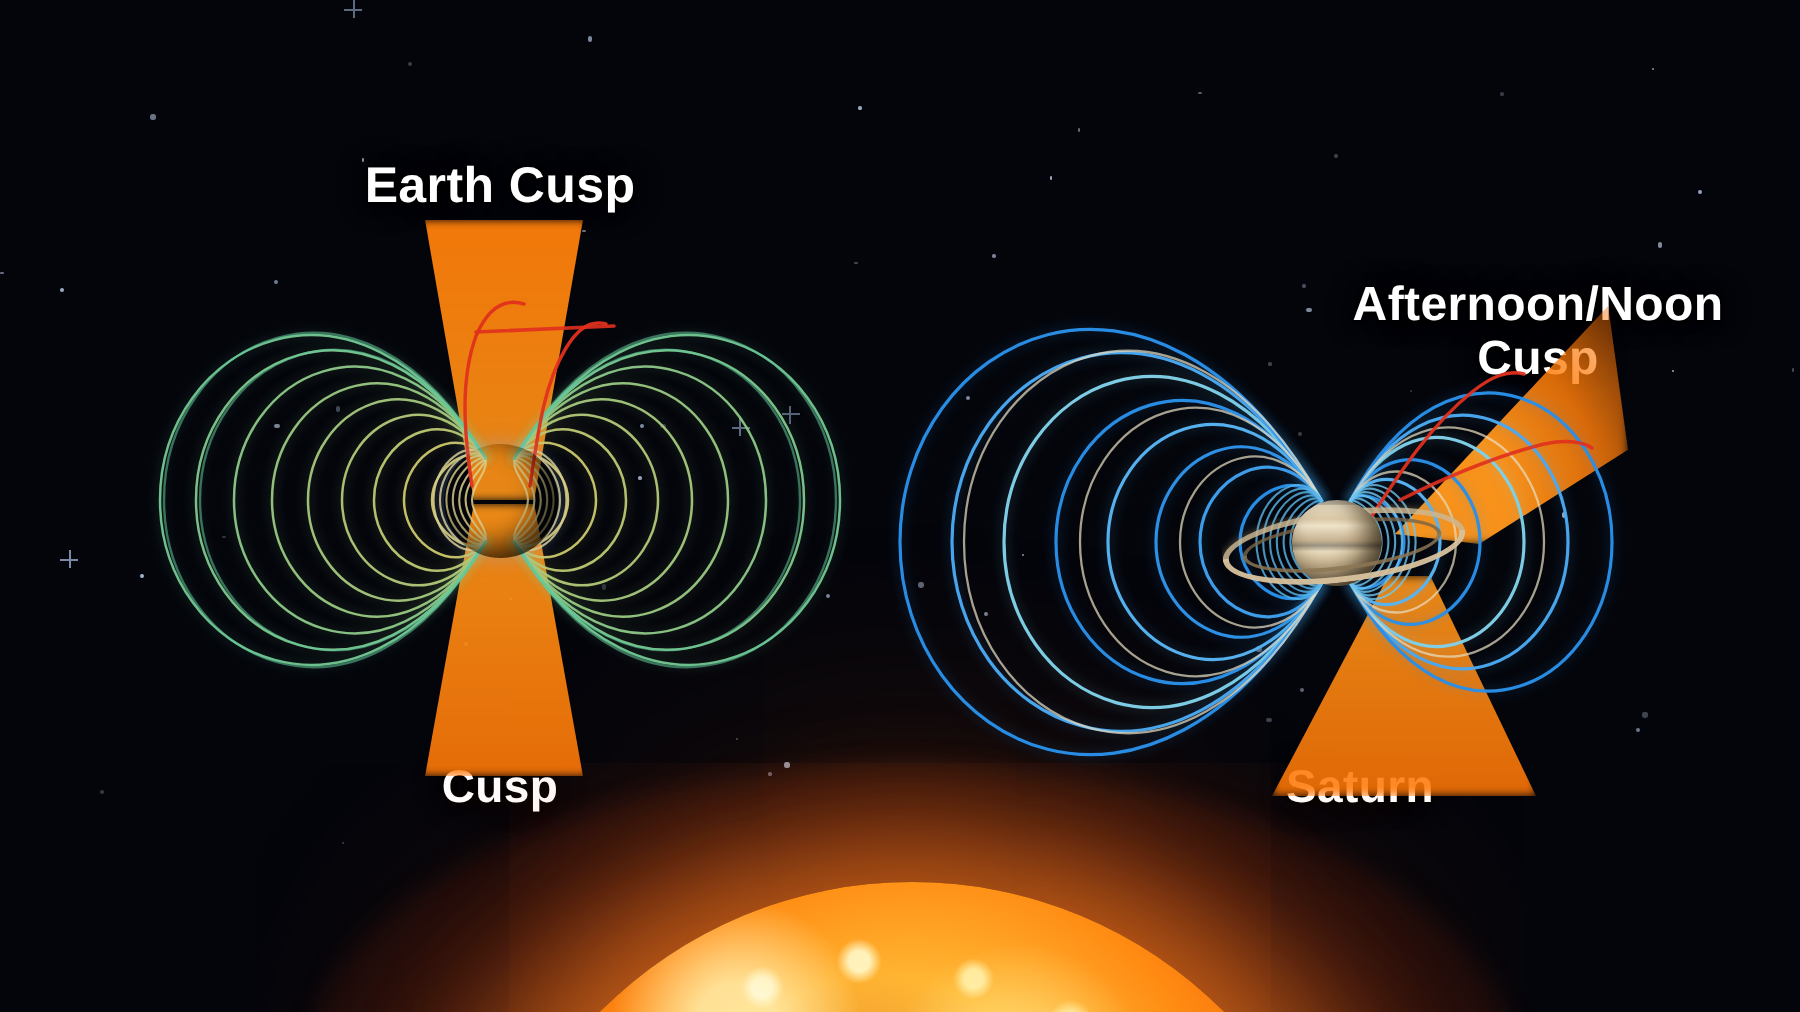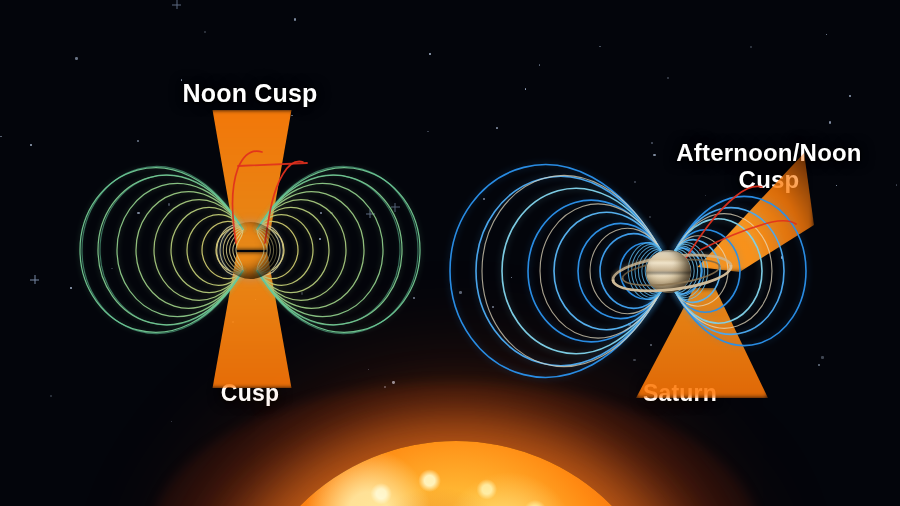--- a/index.html
+++ b/index.html
@@ -394,19 +394,19 @@
       <path d="M 700 250 C 724 238 748 228 772 222 C 782 220 790 220 796 224" stroke="#e0301e" stroke-width="1.7" opacity="0.9" fill="none"></path>
     </svg>
 
   <div class="ring" id="saturn-ring-back"></div>
   <div class="ring" id="saturn-ring-inner-b"></div>
   <div class="planet" id="saturn-body"></div>
   <div class="ring" id="saturn-ring-inner-f"></div>
   <div class="ring" id="saturn-ring-front"></div>
   <div class="planet" id="earth"></div>
 
-  <div class="label" id="label-noon-cusp">Noon Cusp</div>
+  <div class="label" id="label-noon-cusp">Earth Cusp</div>
   <div class="label" id="label-afternoon-cusp">Afternoon/Noon
 Cusp</div>
   <div class="label" id="label-earth">Cusp</div>
   <div class="label" id="label-saturn">Saturn</div>
 
 </div>
 
 </body></html>

